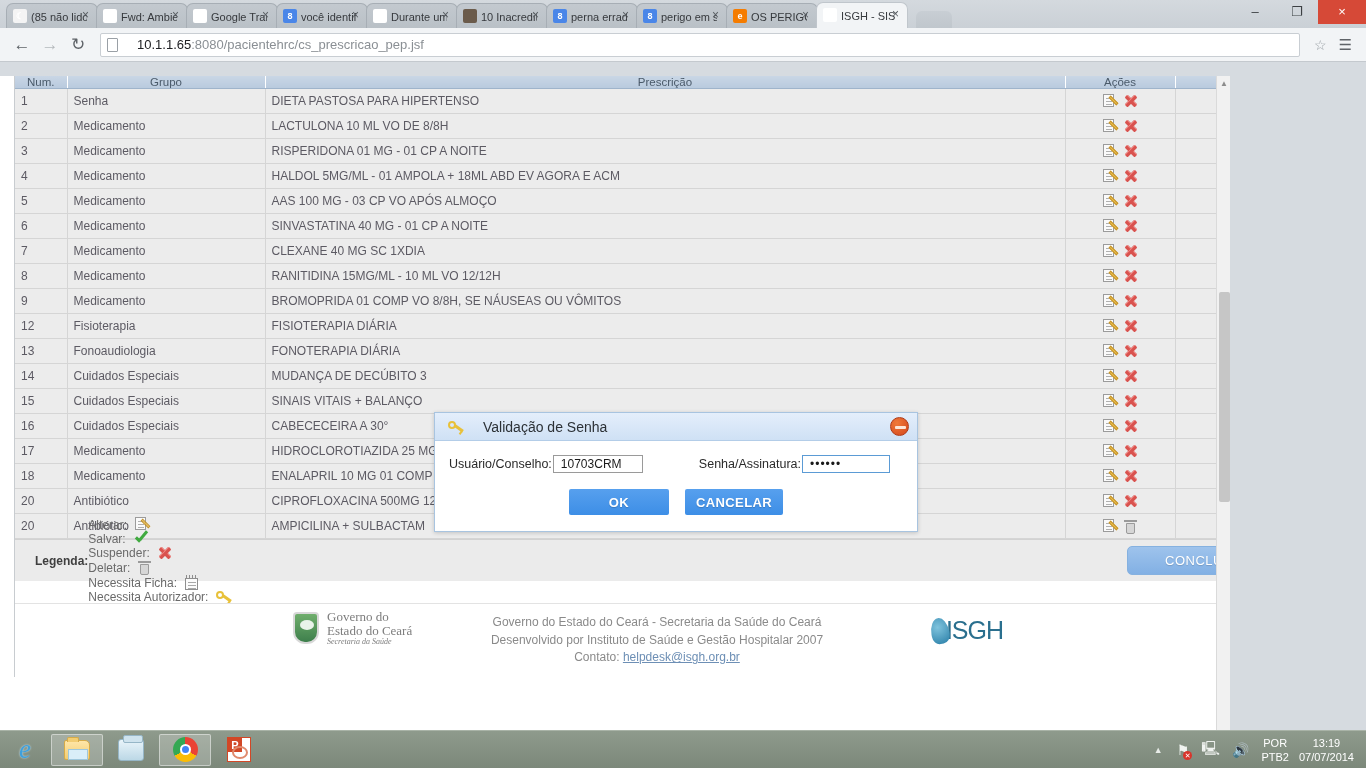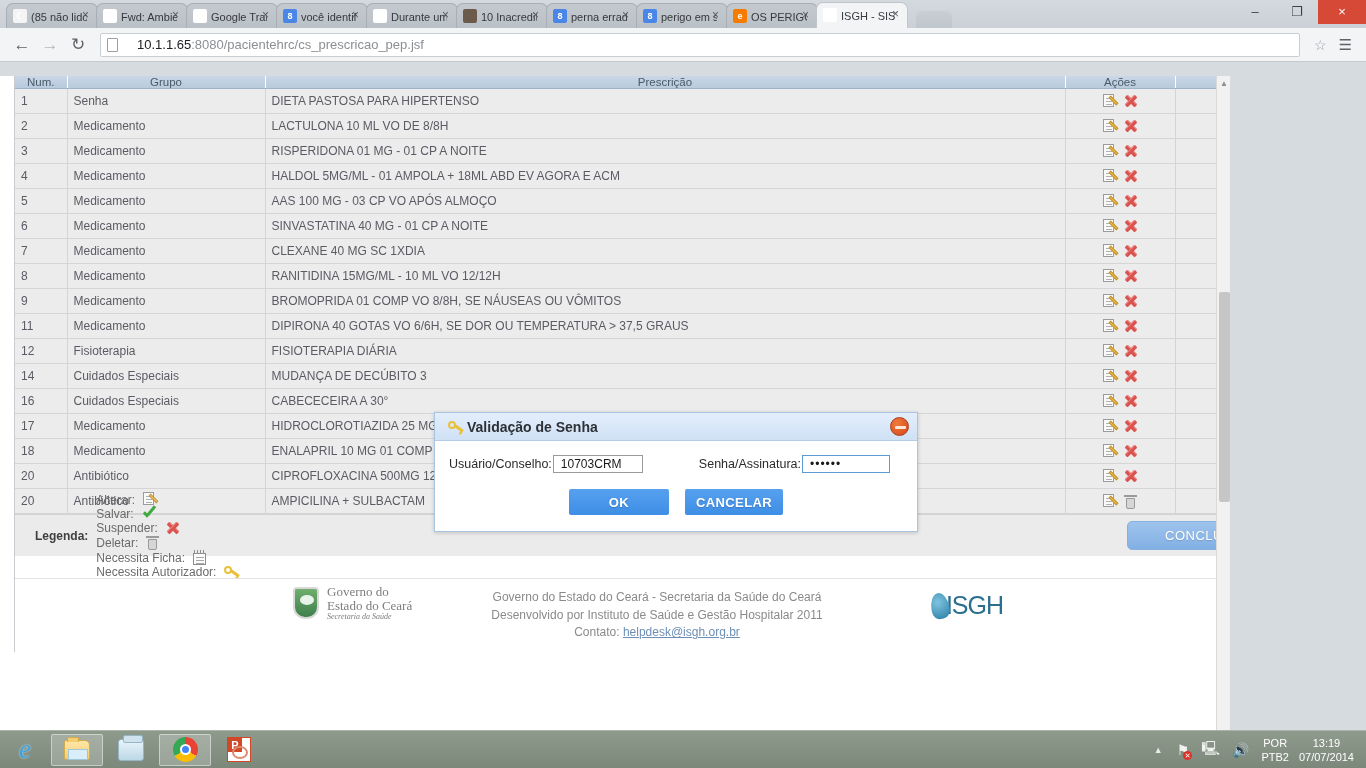--- a/index.html
+++ b/index.html
@@ -284,21 +284,21 @@
   .legend-bar {
     height: 42px;
     background: #ebebeb;
     border-top: 1px solid #d2d2d2;
     display: flex; align-items: center;
     padding-left: 20px;
     font-size: 12px;
     color: #6a6a6a;
     position: relative;
   }
-  .legend-bar b { color: #3f3f3f; margin-right: 8px; font-size: 12px; }
+  .legend-bar b { color: #3f3f3f; margin-right: 0; font-size: 12px; }
   .legend-item { display: flex; align-items: flex-end; margin-right: 20px; }
   .legend-item span.lbl { margin-right: 5px; }
   .concluir {
     position: absolute; right: 24px; top: 6px;
     width: 148px; height: 29px;
     background: linear-gradient(#9ec3ec, #82b0e4);
     border: 1px solid #85b1e0;
     border-radius: 5px;
     color: #ffffff;
     font-size: 13px;
@@ -398,23 +398,23 @@
   }
   .modal-title {
     height: 28px;
     background: linear-gradient(#e4eefb, #cfe1f5);
     border-bottom: 1px solid #b3cde8;
     display: flex; align-items: center;
     padding-left: 10px;
     position: relative;
   }
   .modal-title .ttl {
-    font-size: 14px; font-weight: bold;
+    font-size: 14px; font-weight: normal;
     color: #2c3136;
-    margin-left: 0;
+    margin-left: 16px;
   }
   .modal-close {
     position: absolute; right: 8px; top: 4px;
     width: 19px; height: 19px;
     border-radius: 50%;
     background: radial-gradient(circle at 35% 30%, #f07a3a, #d4461b);
     border: 1px solid #b03a16;
   }
   .modal-close:before {
     content:""; position:absolute; left:3.5px; top:8px;
@@ -651,37 +651,44 @@
                 <td class="cficha"></td>
               </tr>
               <tr>
                 <td class="cnum">9</td>
                 <td class="cgrp">Medicamento</td>
                 <td class="cpre">BROMOPRIDA 01 COMP VO 8/8H, SE NÁUSEAS OU VÔMITOS</td>
                 <td class="cacoes"><span class="ico ico-edit"><i class="pg"></i><i class="pc"></i></span><span class="ico ico-x"></span></td>
                 <td class="cficha"></td>
               </tr>
               <tr>
-                <td class="cnum">11</td>
-                <td class="cgrp">Medicamento</td>
-                <td class="cpre">DIPIRONA 40 GOTAS VO 6/6H, SE DOR OU TEMPERATURA &gt; 37,5 GRAUS</td>
-                <td class="cacoes"><span class="ico ico-edit"><i class="pg"></i><i class="pc"></i></span><span class="ico ico-x"></span></td>
-                <td class="cficha"></td>
-              </tr>
-              <tr>
                 <td class="cnum">12</td>
                 <td class="cgrp">Fisioterapia</td>
                 <td class="cpre">FISIOTERAPIA DIÁRIA</td>
                 <td class="cacoes"><span class="ico ico-edit"><i class="pg"></i><i class="pc"></i></span><span class="ico ico-x"></span></td>
                 <td class="cficha"></td>
               </tr>
               <tr>
+                <td class="cnum">13</td>
+                <td class="cgrp">Fonoaudiologia</td>
+                <td class="cpre">FONOTERAPIA DIÁRIA</td>
+                <td class="cacoes"><span class="ico ico-edit"><i class="pg"></i><i class="pc"></i></span><span class="ico ico-x"></span></td>
+                <td class="cficha"></td>
+              </tr>
+              <tr>
                 <td class="cnum">14</td>
                 <td class="cgrp">Cuidados Especiais</td>
                 <td class="cpre">MUDANÇA DE DECÚBITO 3</td>
+                <td class="cacoes"><span class="ico ico-edit"><i class="pg"></i><i class="pc"></i></span><span class="ico ico-x"></span></td>
+                <td class="cficha"></td>
+              </tr>
+              <tr>
+                <td class="cnum">15</td>
+                <td class="cgrp">Cuidados Especiais</td>
+                <td class="cpre">SINAIS VITAIS + BALANÇO</td>
                 <td class="cacoes"><span class="ico ico-edit"><i class="pg"></i><i class="pc"></i></span><span class="ico ico-x"></span></td>
                 <td class="cficha"></td>
               </tr>
               <tr>
                 <td class="cnum">16</td>
                 <td class="cgrp">Cuidados Especiais</td>
                 <td class="cpre">CABECECEIRA A 30°</td>
                 <td class="cacoes"><span class="ico ico-edit"><i class="pg"></i><i class="pc"></i></span><span class="ico ico-x"></span></td>
                 <td class="cficha"></td>
               </tr>
@@ -763,21 +770,21 @@
           <div class="gov-logo">
             <div class="gov-shield"></div>
             <div class="gov-txt">
               <div class="l1">Governo do</div>
               <div class="l2">Estado do Ceará</div>
               <div class="l3">Secretaria da Saúde</div>
             </div>
           </div>
           <div class="foot-center">
             <div>Governo do Estado do Ceará - Secretaria da Saúde do Ceará</div>
-            <div>Desenvolvido por Instituto de Saúde e Gestão Hospitalar 2011</div>
+            <div>Desenvolvido por Instituto de Saúde e Gestão Hospitalar 2007</div>
             <div>
               <span>Contato:</span>
               <a href="#">helpdesk@isgh.org.br</a>
             </div>
           </div>
           <div class="isgh-logo">
             <div class="isgh-drop"></div>
             <div class="isgh-word">ISGH</div>
           </div>
         </div>

